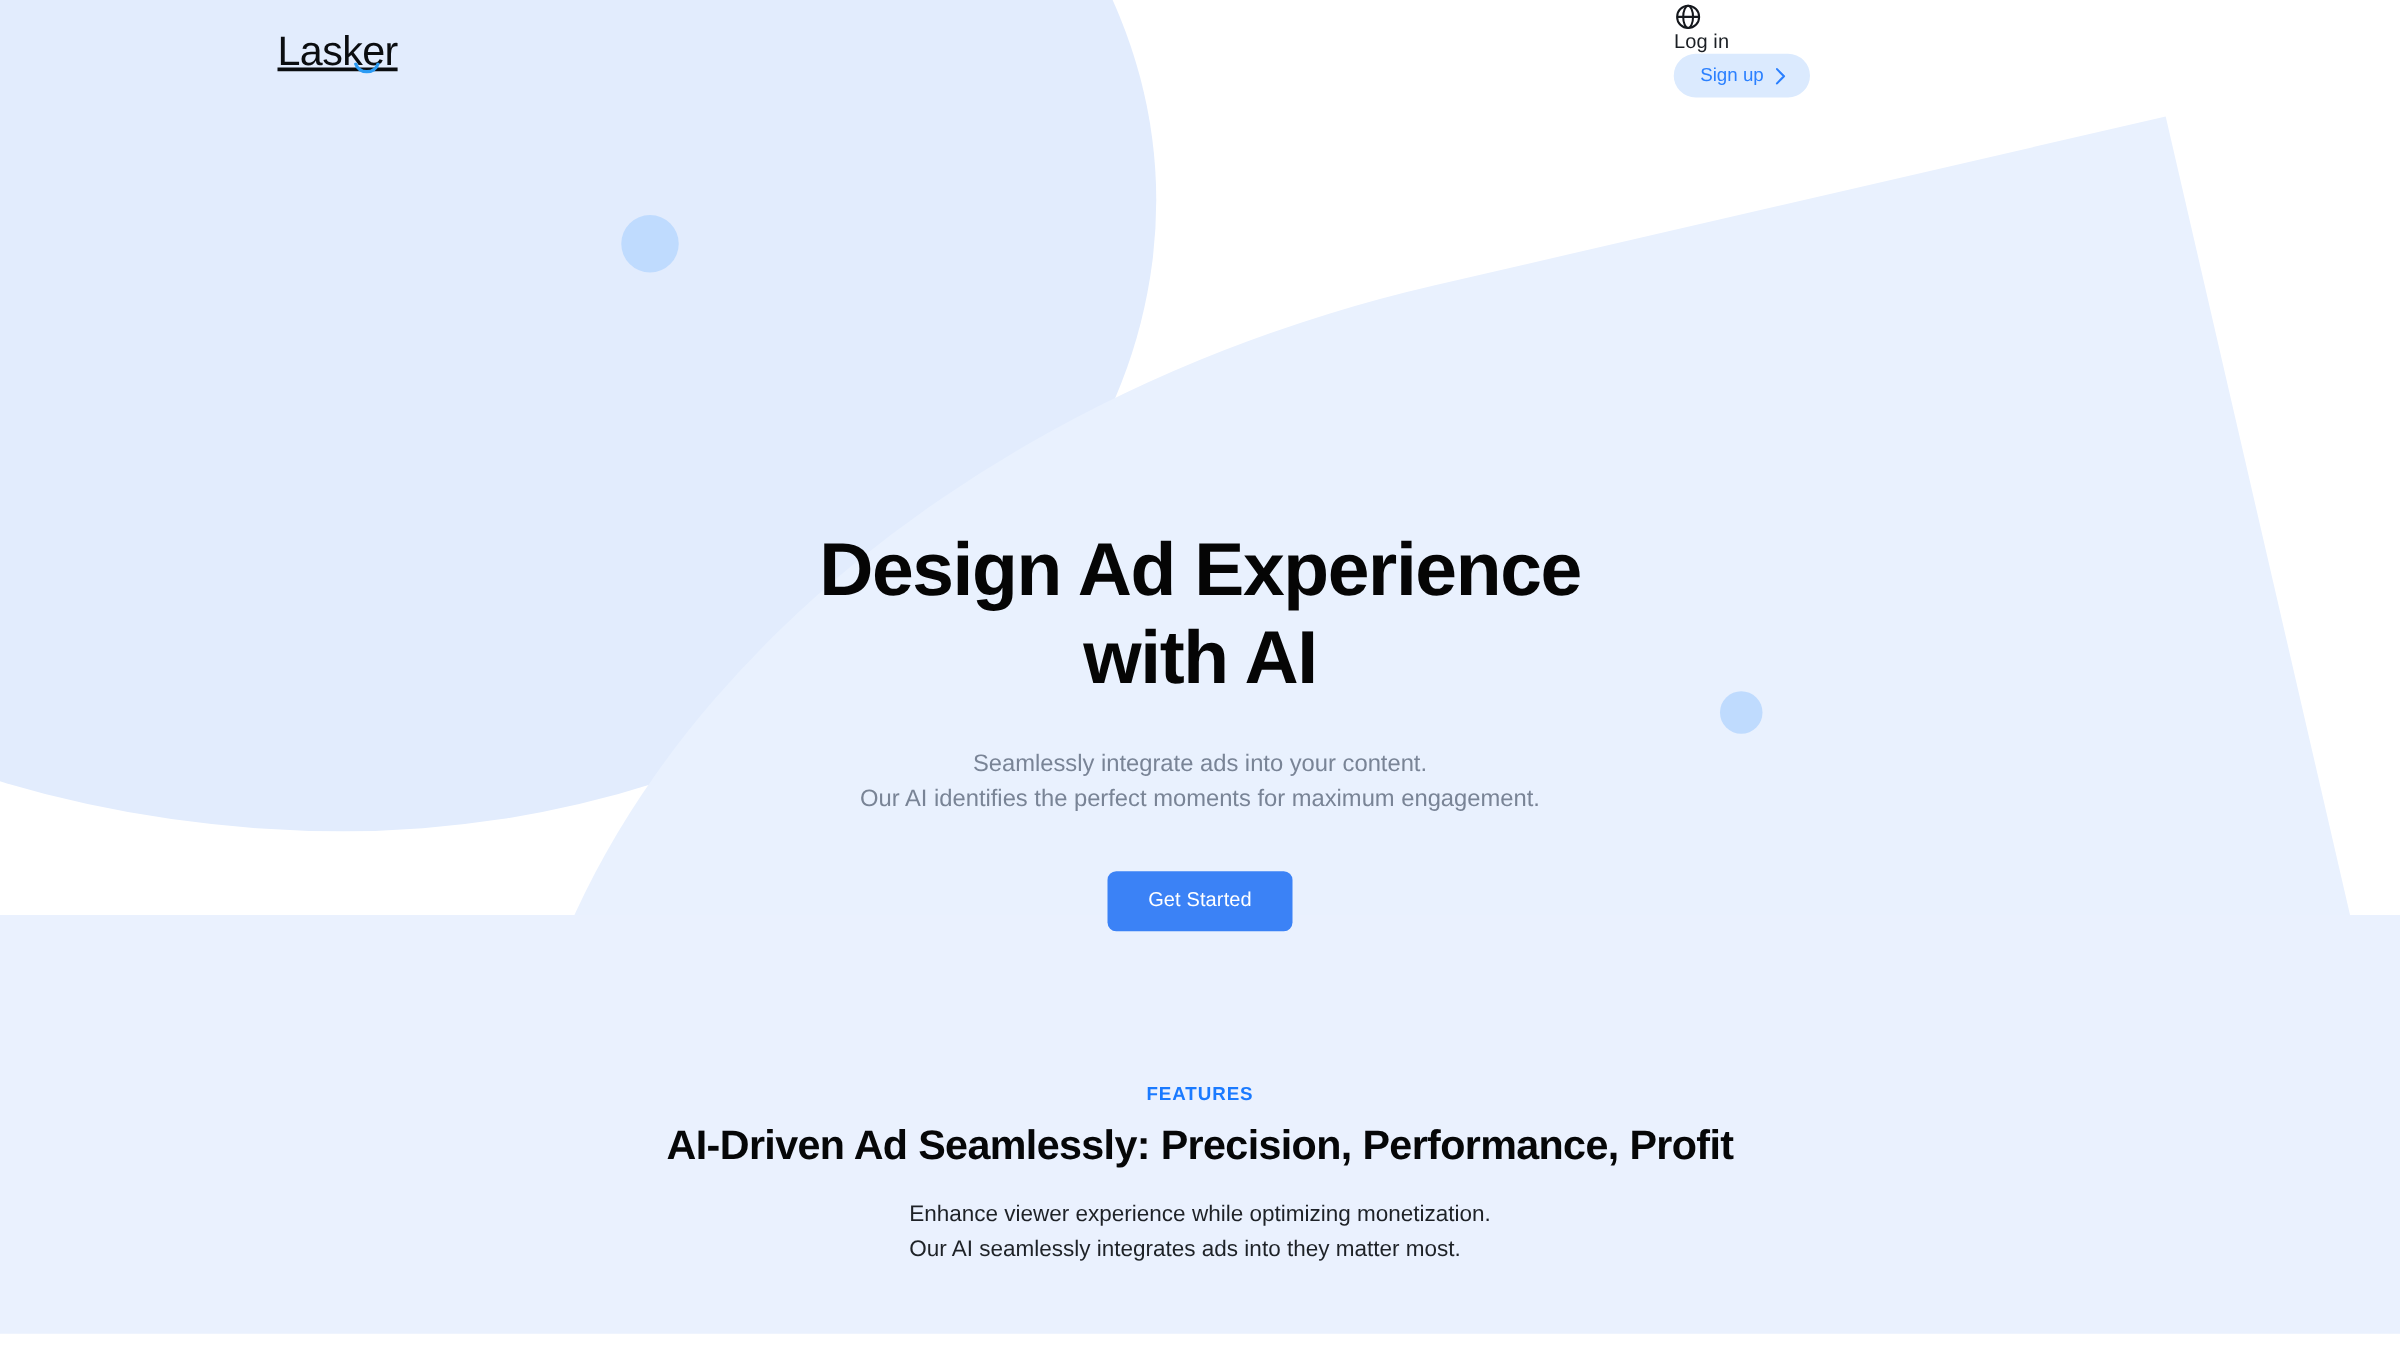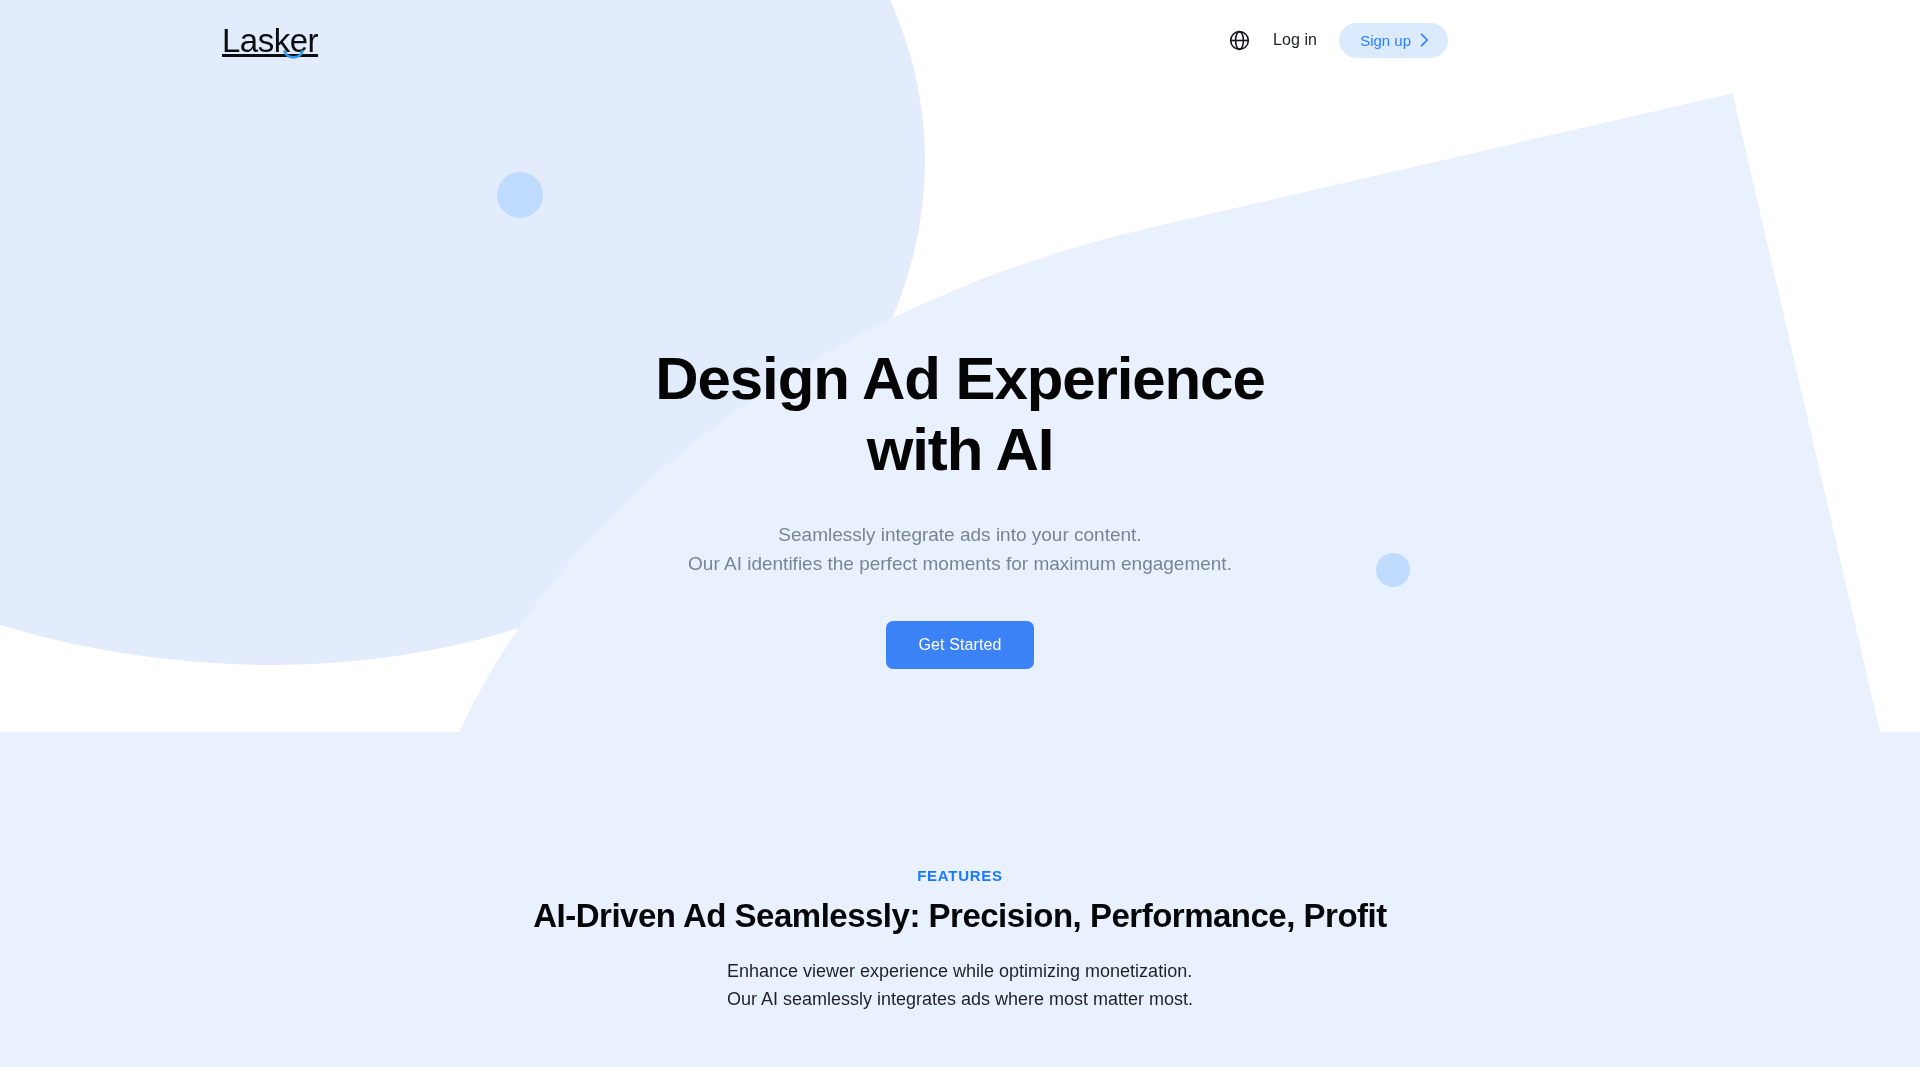--- a/index.html
+++ b/index.html
@@ -90,22 +90,22 @@
   .logo-smile {
     position: absolute;
     left: 60.5px;
     bottom: -4px;
     width: 21px;
     height: 11px;
   }
 
   .nav-right {
     display: flex;
-    align-items: center;
-    gap: 22px;
+    align-items: flex-start;
+    flex-direction: column;
   }
 
   .globe-icon {
     width: 23px;
     height: 23px;
     display: block;
     color: #14171c;
   }
 
   .nav-login {
@@ -135,21 +135,21 @@
   .hero-content {
     position: absolute;
     left: 0;
     top: 0;
     width: 1920px;
     height: 745px;
     z-index: 10;
     display: flex;
     flex-direction: column;
     align-items: center;
-    justify-content: center;
+    justify-content: flex-end;
     padding-top: 268px;
   }
 
   .hero-title {
     font-size: 60px;
     line-height: 1.175;
     font-weight: 700;
     color: #050505;
     text-align: center;
     letter-spacing: -1.1px;
@@ -271,17 +271,17 @@
       <span>Our AI identifies the perfect moments for maximum engagement.</span>
     </p>
     <button class="cta">Get Started</button>
   </div>
 
   <section class="features">
     <div class="features-eyebrow">FEATURES</div>
     <h2 class="features-title">AI-Driven Ad Seamlessly: Precision, Performance, Profit</h2>
     <p class="features-sub">
       <span>Enhance viewer experience while optimizing monetization.</span><br>
-      <span>Our AI seamlessly integrates ads where most matter most.</span>
+      <span>Our AI seamlessly integrates ads into they matter most.</span>
     </p>
   </section>
 
 </div>
 
 </body></html>

